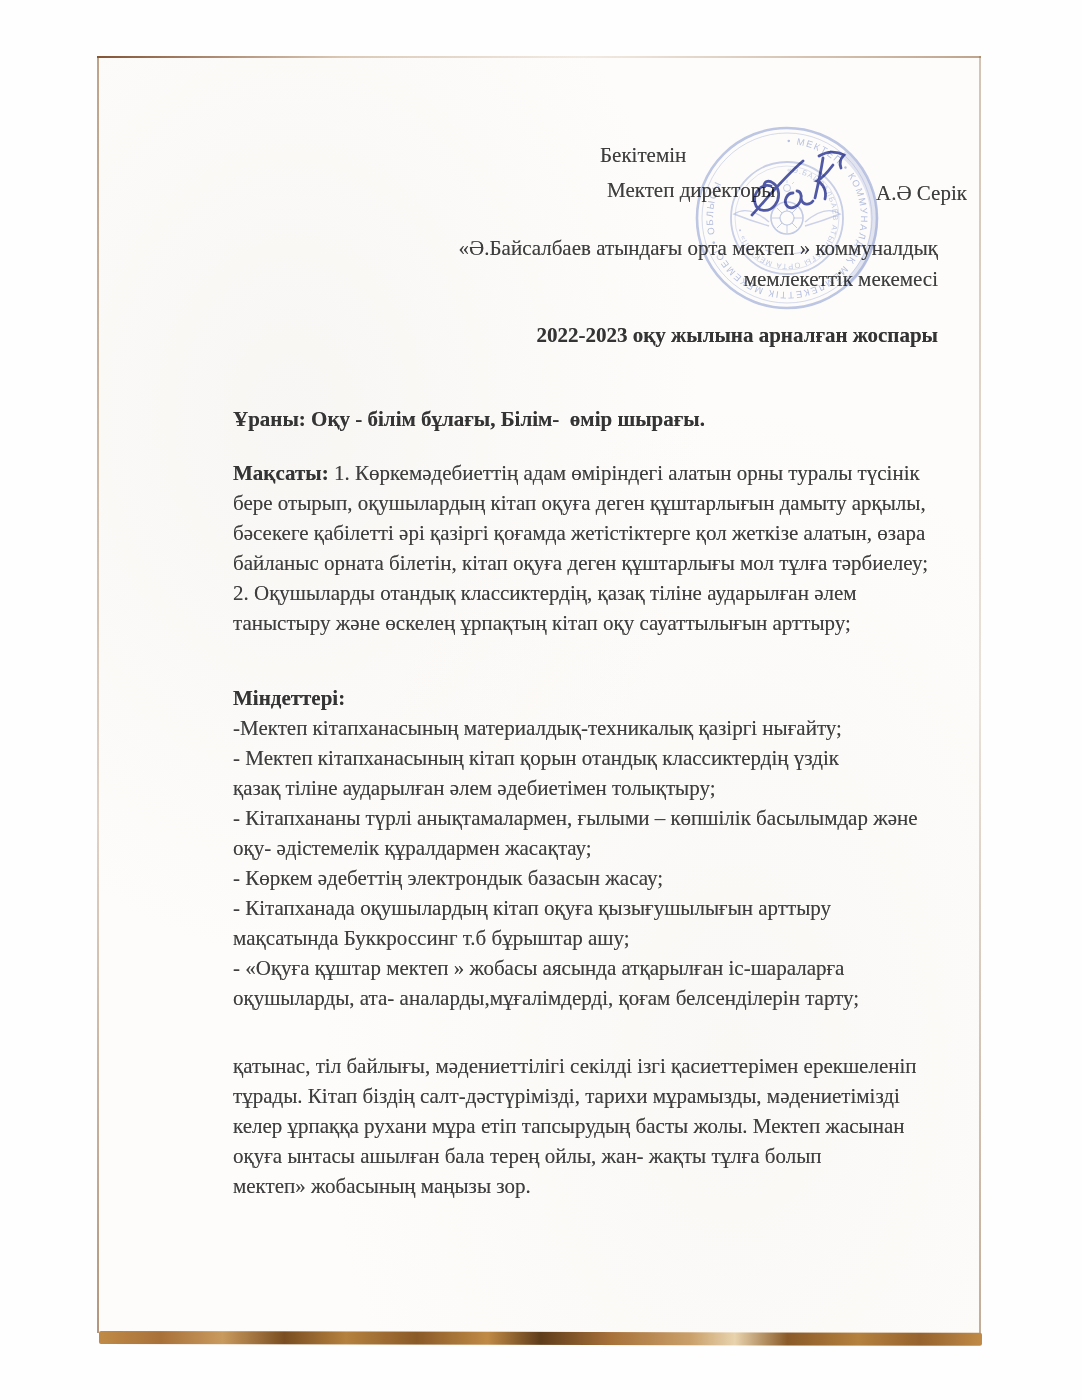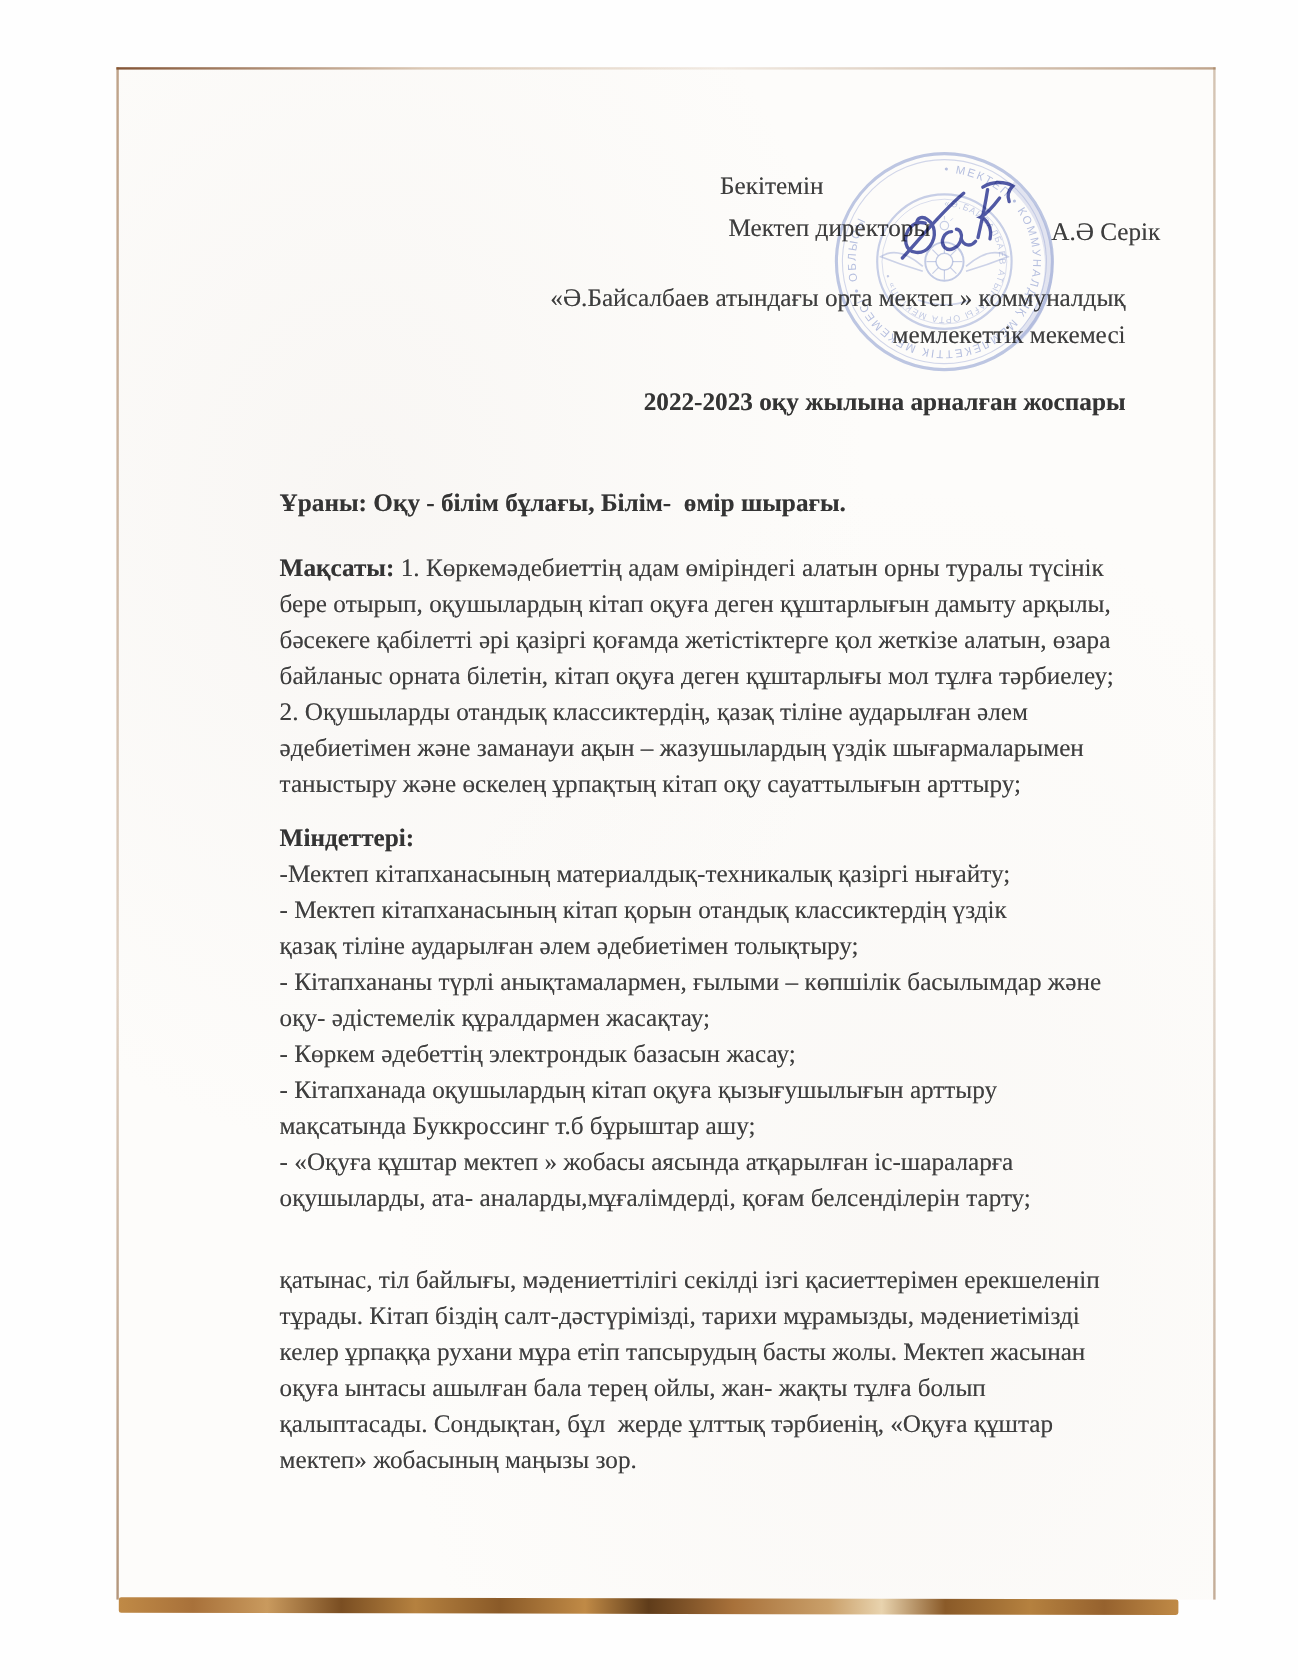--- a/index.html
+++ b/index.html
@@ -11,21 +11,20 @@
   }
   .scan{
     position:relative;width:1082px;height:1400px;background:#fefefe;
   }
   .paper{
     position:absolute;left:97px;top:56px;width:884px;height:1277px;
     background:#fdfcfa;
     background-image:
       radial-gradient(ellipse at 22% 28%, rgba(232,226,222,.22), transparent 42%),
       radial-gradient(ellipse at 72% 78%, rgba(236,230,226,.18), transparent 46%);
-    padding-left: 32px;
   }
   .edge-top{position:absolute;left:0;top:0;width:100%;height:2px;
     background:linear-gradient(90deg, rgba(118,66,32,.9), rgba(160,110,60,.35) 28%, rgba(160,110,60,.12) 55%, rgba(140,92,50,.55) 100%);}
   .edge-left{position:absolute;left:0;top:0;width:2px;height:100%;
     background:linear-gradient(180deg, rgba(140,90,45,.55), rgba(150,100,55,.28) 60%, rgba(130,82,40,.6) 100%);}
   .edge-right{position:absolute;right:0;top:0;width:2px;height:100%;
     background:linear-gradient(180deg, rgba(150,110,70,.4), rgba(150,110,70,.18) 50%, rgba(140,95,55,.5) 100%);}
   .wood-strip{
     position:absolute;left:99px;top:1331px;width:883px;height:13px;
     border-radius:2px;transform:rotate(0.12deg);transform-origin:left center;
@@ -76,21 +75,20 @@
 
     <div class="txt bold" style="left:136px;top:348px;"><span class="tline">Ұраны: Оқу - білім бұлағы, Білім-  өмір шырағы.</span></div>
 
     <div class="txt" style="left:136px;top:402px;width:720px;">
       <div class="tline"><b>Мақсаты:</b><span> 1. Көркемәдебиеттің адам өміріндегі алатын орны туралы түсінік</span></div>
       <div>
           <div class="tline">бере отырып, оқушылардың кітап оқуға деген құштарлығын дамыту арқылы,</div>
           <div class="tline">бәсекеге қабілетті әрі қазіргі қоғамда жетістіктерге қол жеткізе алатын, өзара</div>
           <div class="tline">байланыс орната білетін, кітап оқуға деген құштарлығы мол тұлға тәрбиелеу;</div>
           <div class="tline">2. Оқушыларды отандық классиктердің, қазақ тіліне аударылған әлем</div>
-          <div class="tline">әдебиетімен және заманауи ақын – жазушылардың үздік шығармаларымен</div>
           <div class="tline">таныстыру және өскелең ұрпақтың кітап оқу сауаттылығын арттыру;</div>
         </div>
     </div>
 
     <div class="txt" style="left:136px;top:627px;width:720px;">
       <div class="tline bold">Міндеттері:</div>
       <div>
           <div class="tline">-Мектеп кітапханасының материалдық-техникалық қазіргі нығайту;</div>
           <div class="tline">- Мектеп кітапханасының кітап қорын отандық классиктердің үздік</div>
           <div class="tline">қазақ тіліне аударылған әлем әдебиетімен толықтыру;</div>
@@ -103,21 +101,20 @@
           <div class="tline">оқушыларды, ата- аналарды,мұғалімдерді, қоғам белсенділерін тарту;</div>
         </div>
     </div>
 
     <div class="txt" style="left:136px;top:995px;width:720px;">
       <div>
           <div class="tline">қатынас, тіл байлығы, мәдениеттілігі секілді ізгі қасиеттерімен ерекшеленіп</div>
           <div class="tline">тұрады. Кітап біздің салт-дәстүрімізді, тарихи мұрамызды, мәдениетімізді</div>
           <div class="tline">келер ұрпаққа рухани мұра етіп тапсырудың басты жолы. Мектеп жасынан</div>
           <div class="tline">оқуға ынтасы ашылған бала терең ойлы, жан- жақты тұлға болып</div>
-          <div class="tline">қалыптасады. Сондықтан, бұл  жерде ұлттық тәрбиенің, «Оқуға құштар</div>
           <div class="tline">мектеп» жобасының маңызы зор.</div>
         </div>
     </div>
 
     <svg class="stamp" viewBox="0 0 196 196">
       <g stroke="#8b9cd3" fill="none">
         <circle cx="98" cy="98" r="90" stroke-width="2.6" opacity="0.65"></circle>
         <circle cx="98" cy="98" r="85" stroke-width="0.9" opacity="0.45"></circle>
         <circle cx="98" cy="98" r="56" stroke-width="1.8" opacity="0.55"></circle>
         <circle cx="98" cy="98" r="52" stroke-width="0.8" opacity="0.38"></circle>

